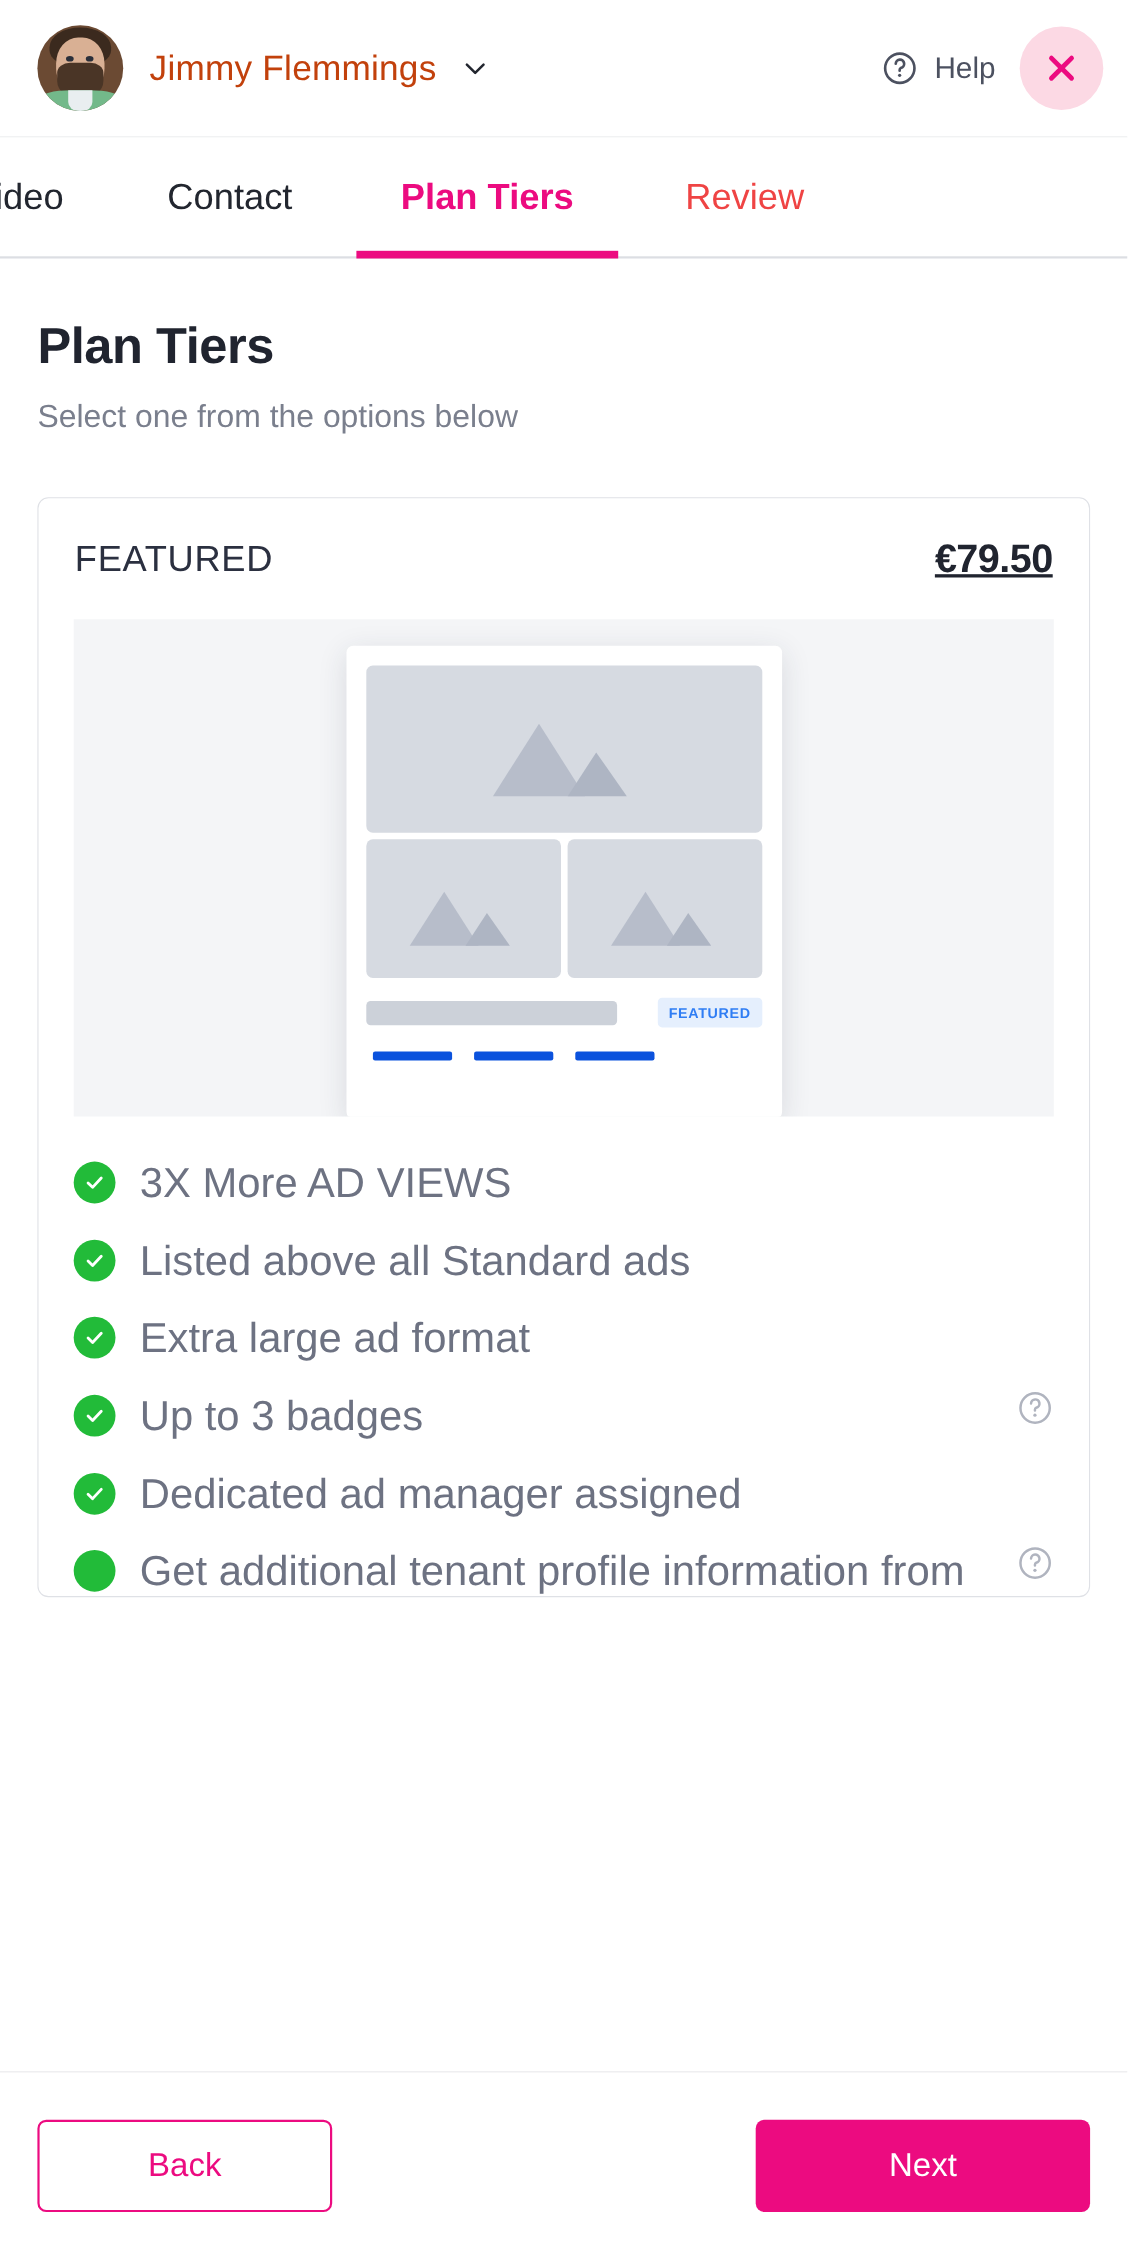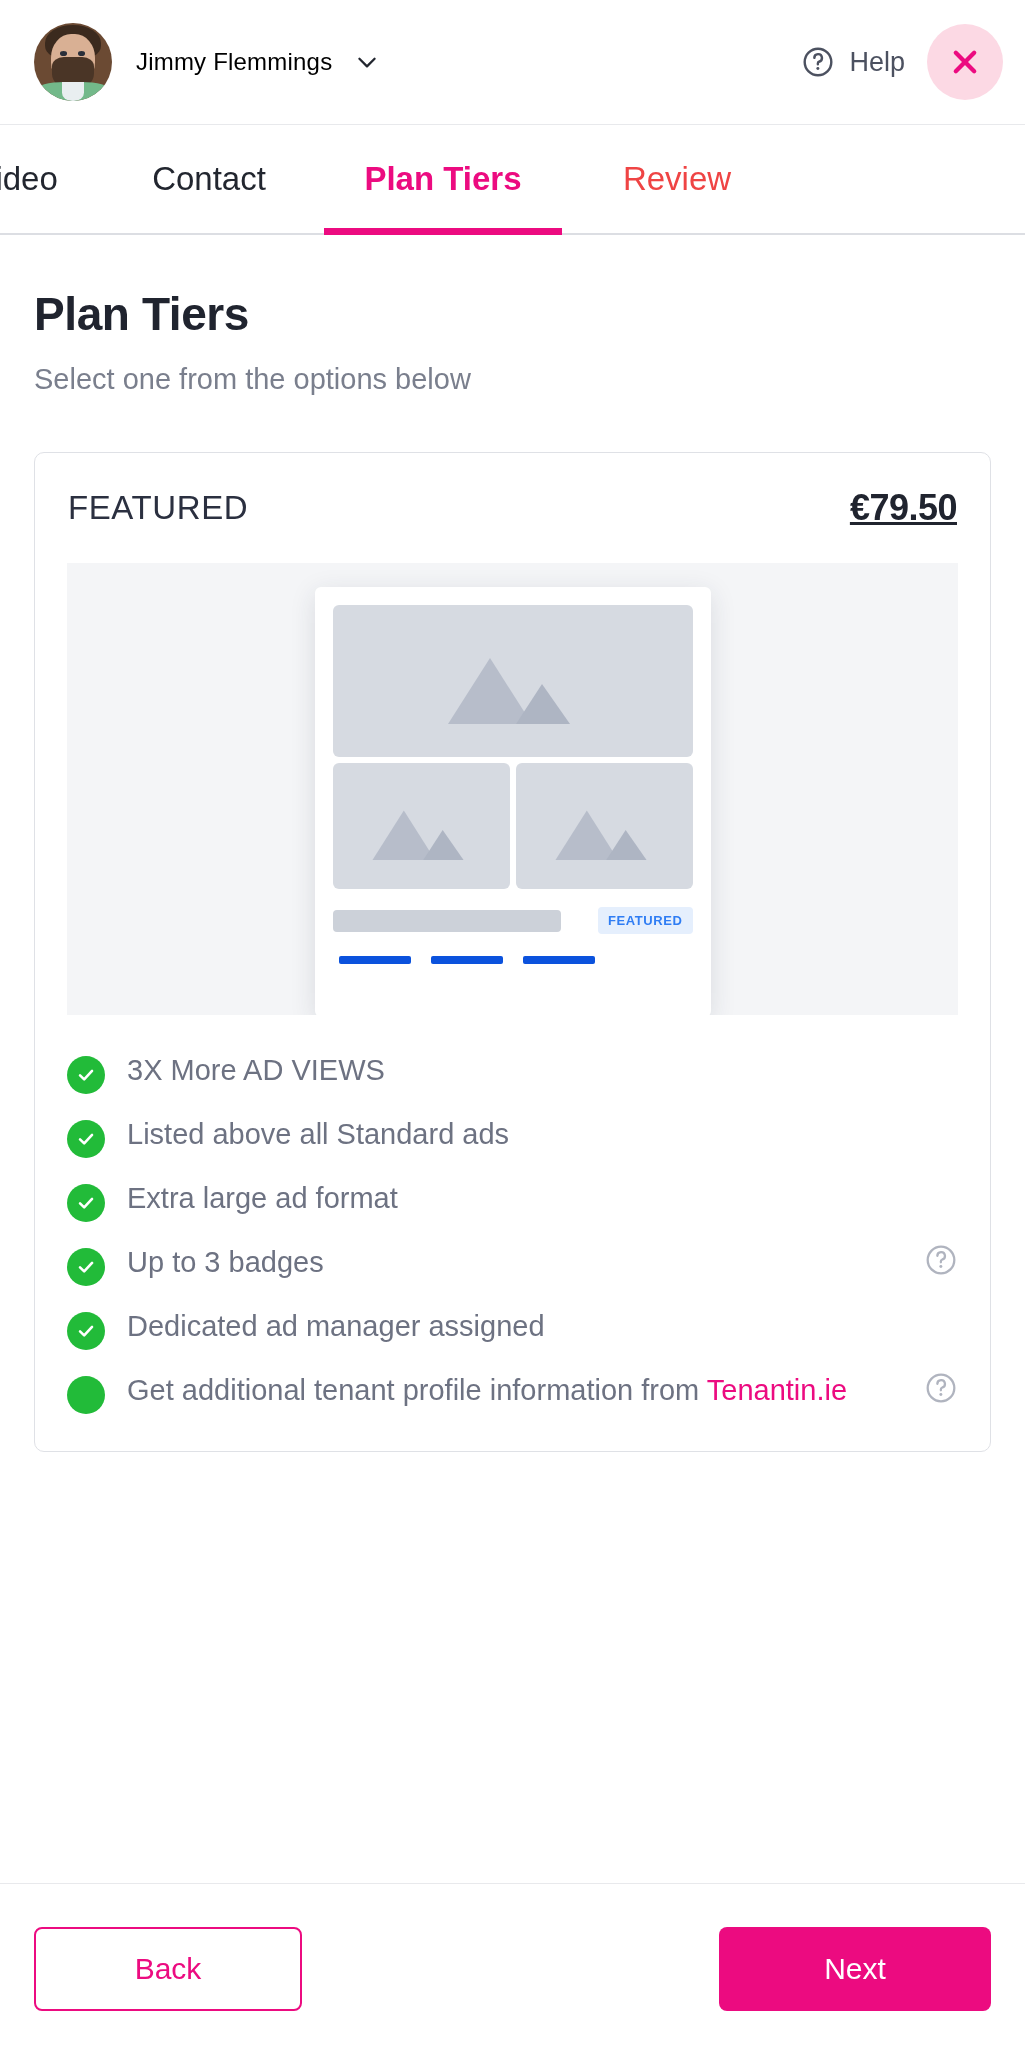--- a/index.html
+++ b/index.html
@@ -63,22 +63,22 @@
     position: absolute; left: 2%; top: 76%;
     width: 96%; height: 26%;
     background: #73b98a; border-radius: 38% 38% 0 0;
   }
   .avatar .collar {
     position: absolute; left: 36%; top: 76%;
     width: 28%; height: 24%;
     background: #e9eef0; border-radius: 0 0 44% 44%;
   }
   .username {
-    font-size: 24px;
-    color: #000000;
+    font-size: 32px;
+    color: #c2410c;
     margin-left: 24px;
     letter-spacing: 0.2px;
     white-space: nowrap;
   }
   .chev {
     margin-left: 22px;
     width: 26px; height: 26px;
     display: flex; align-items: center; justify-content: center;
   }
   .chev svg { display: block; }
@@ -269,21 +269,21 @@
   }
   .check {
     flex: 0 0 38px;
     width: 38px; height: 38px;
     border-radius: 50%;
     background: #22bb39;
     display: flex; align-items: center; justify-content: center;
     margin-top: 4px;
   }
   .feature-text {
-    font-size: 29px;
+    font-size: 38px;
     color: #6d7282;
     line-height: 1.28;
     padding-right: 54px;
   }
   .feature-text .brand {
     color: #ec0b80;
   }
   .qmark {
     position: absolute;
     right: 0;
@@ -311,21 +311,21 @@
     display: flex; align-items: center; justify-content: center;
     cursor: pointer;
   }
   .btn-back {
     width: 268px;
     border: 2px solid #ec0b80;
     color: #ec0b80;
     background: #fff;
   }
   .btn-next {
-    width: 272px;
+    width: 304px;
     background: #ec0b80;
     color: #ffffff;
     border: none;
   }
 </style>
 </head>
 <body>
 
 <div class="app">
 

